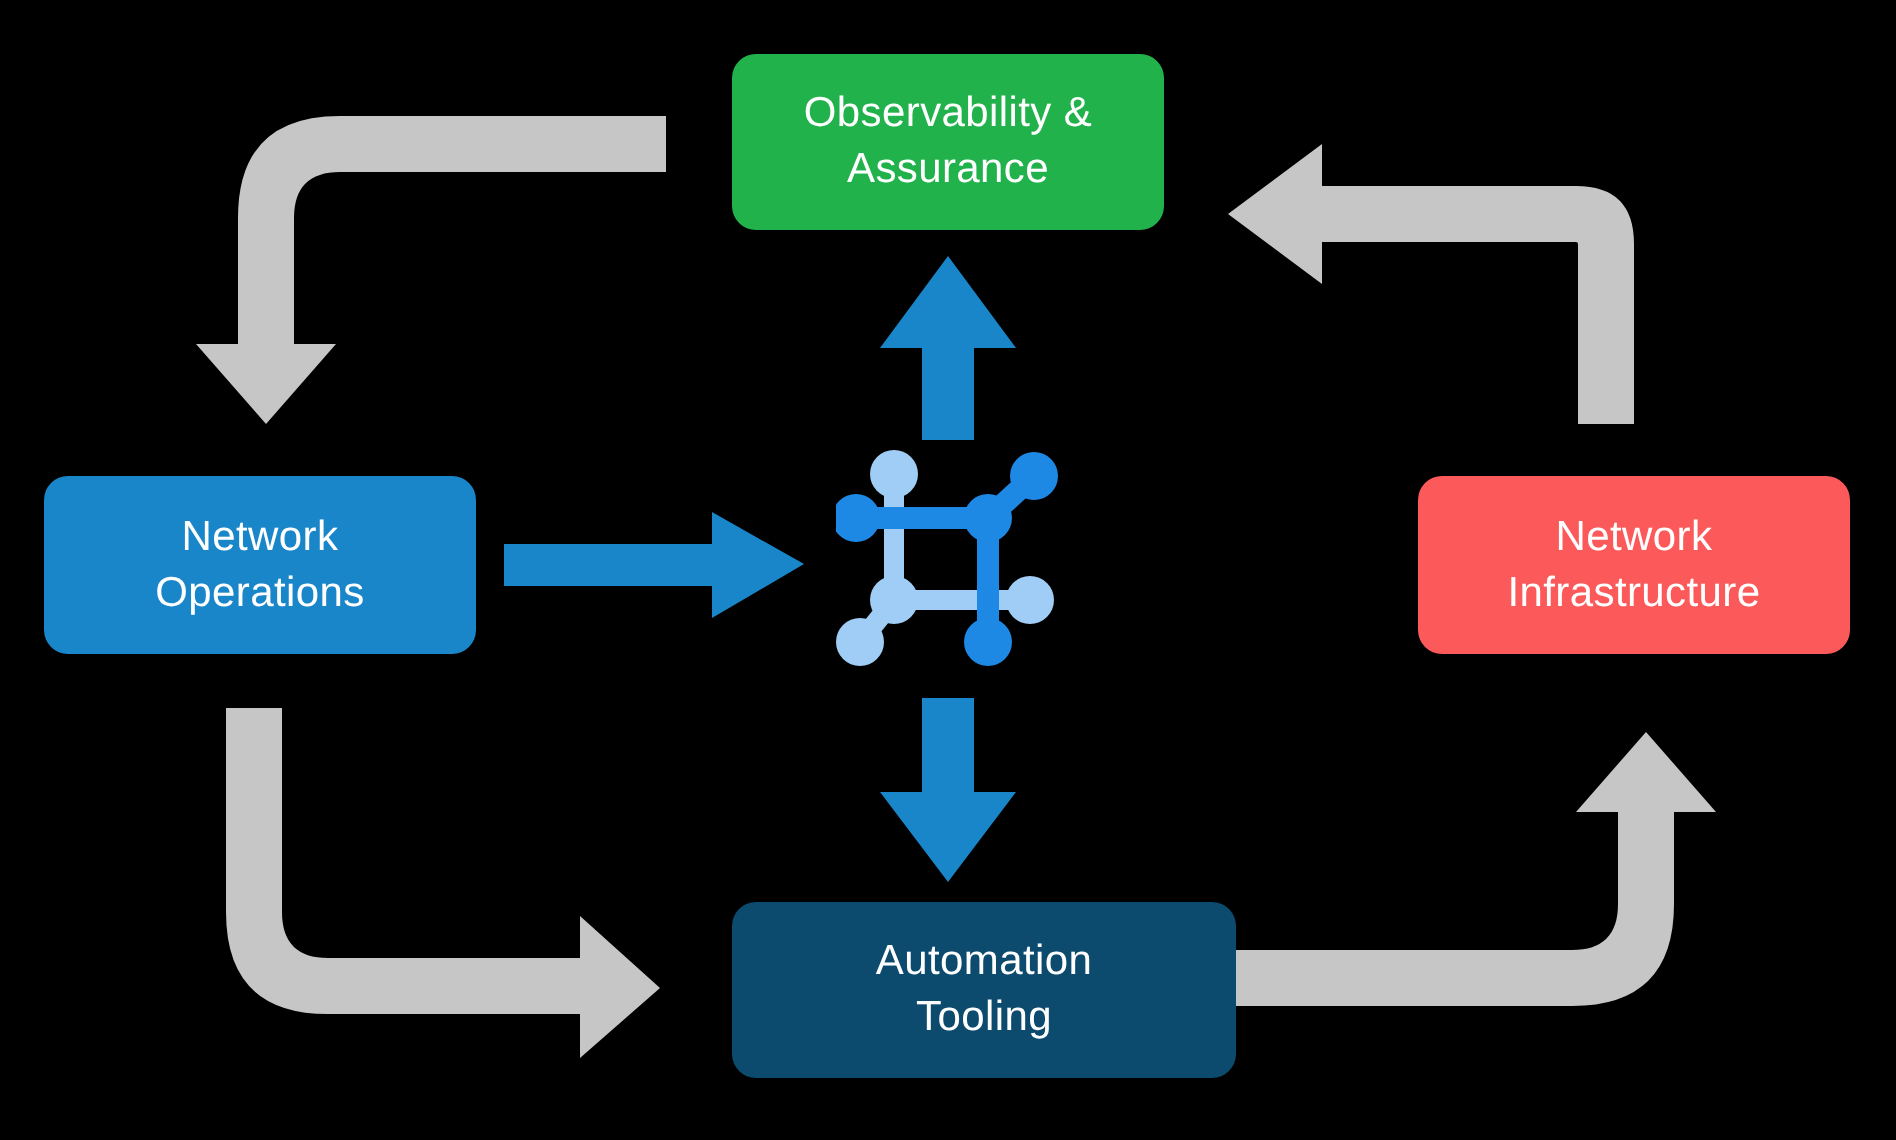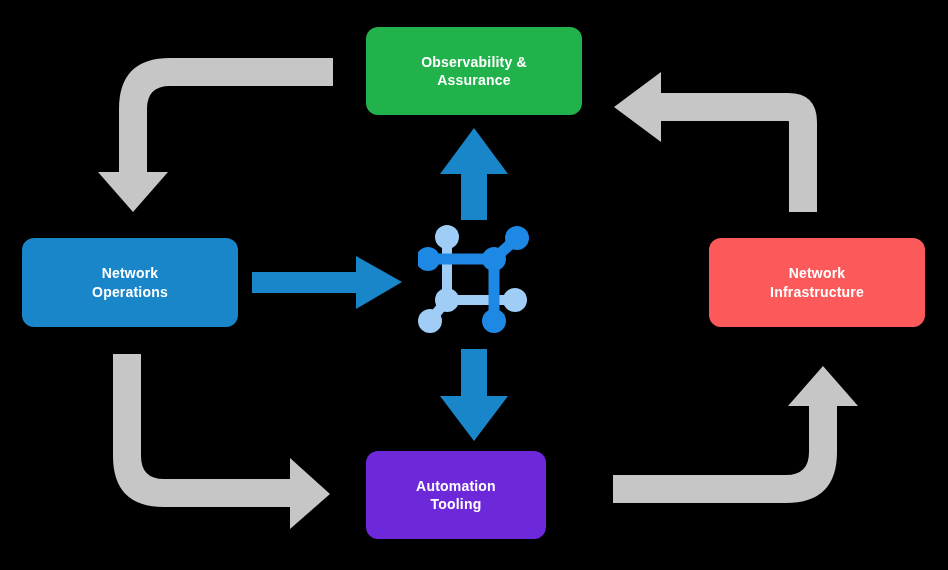--- a/index.html
+++ b/index.html
@@ -18,43 +18,43 @@
     overflow: hidden;
   }
   .node-box {
     position: absolute;
     display: flex;
     align-items: center;
     justify-content: center;
     text-align: center;
     border-radius: 12px;
     color: #ffffff;
-    font-size: 14px;
+    font-size: 21px;
     line-height: 1.32;
-    font-weight: 700;
+    font-weight: 400;
     letter-spacing: 0.2px;
     white-space: pre-line;
     box-sizing: border-box;
     padding: 4px 10px;
   }
   #box-observability {
     left: 366px; top: 27px; width: 216px; height: 88px;
     background: #22b24c;
   }
   #box-operations {
     left: 22px; top: 238px; width: 216px; height: 89px;
     background: #1a86ca;
   }
   #box-infrastructure {
     left: 709px; top: 238px; width: 216px; height: 89px;
     background: #fc5a5a;
   }
   #box-automation {
-    left: 366px; top: 451px; width: 180px; height: 88px;
-    background: #6d28d9;
+    left: 366px; top: 451px; width: 252px; height: 88px;
+    background: #0c4a6e;
   }
   .svg-layer {
     position: absolute;
     left: 0; top: 0;
     width: 948px;
     height: 570px;
     pointer-events: none;
   }
   .center-icon {
     position: absolute;

